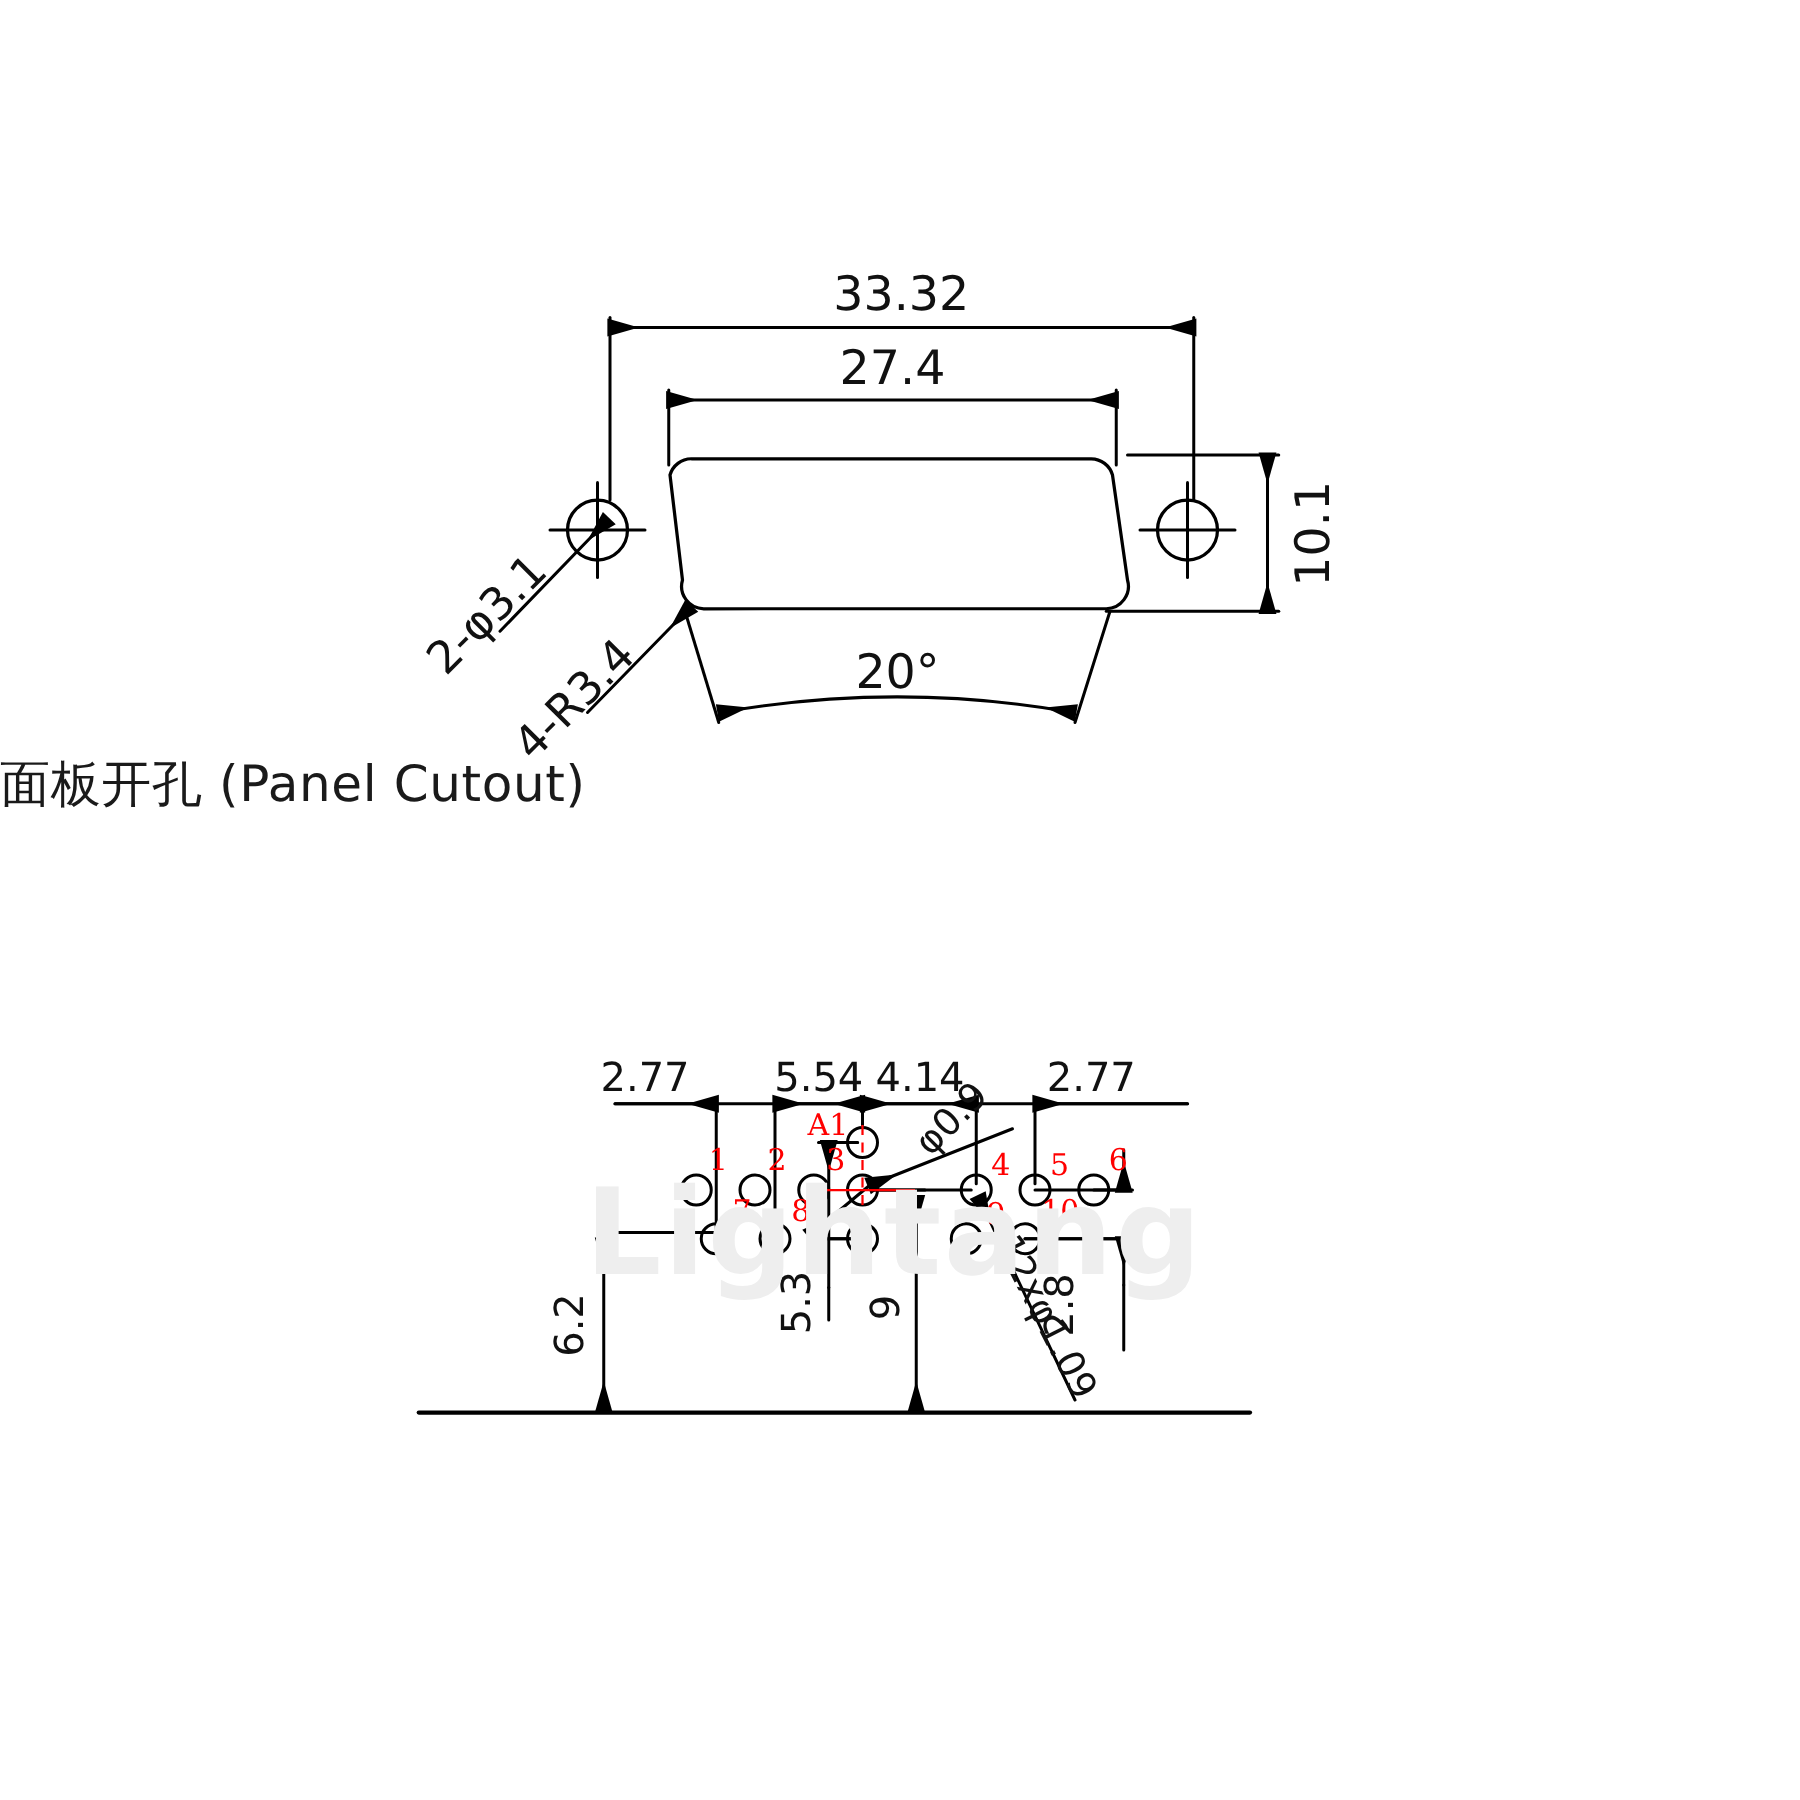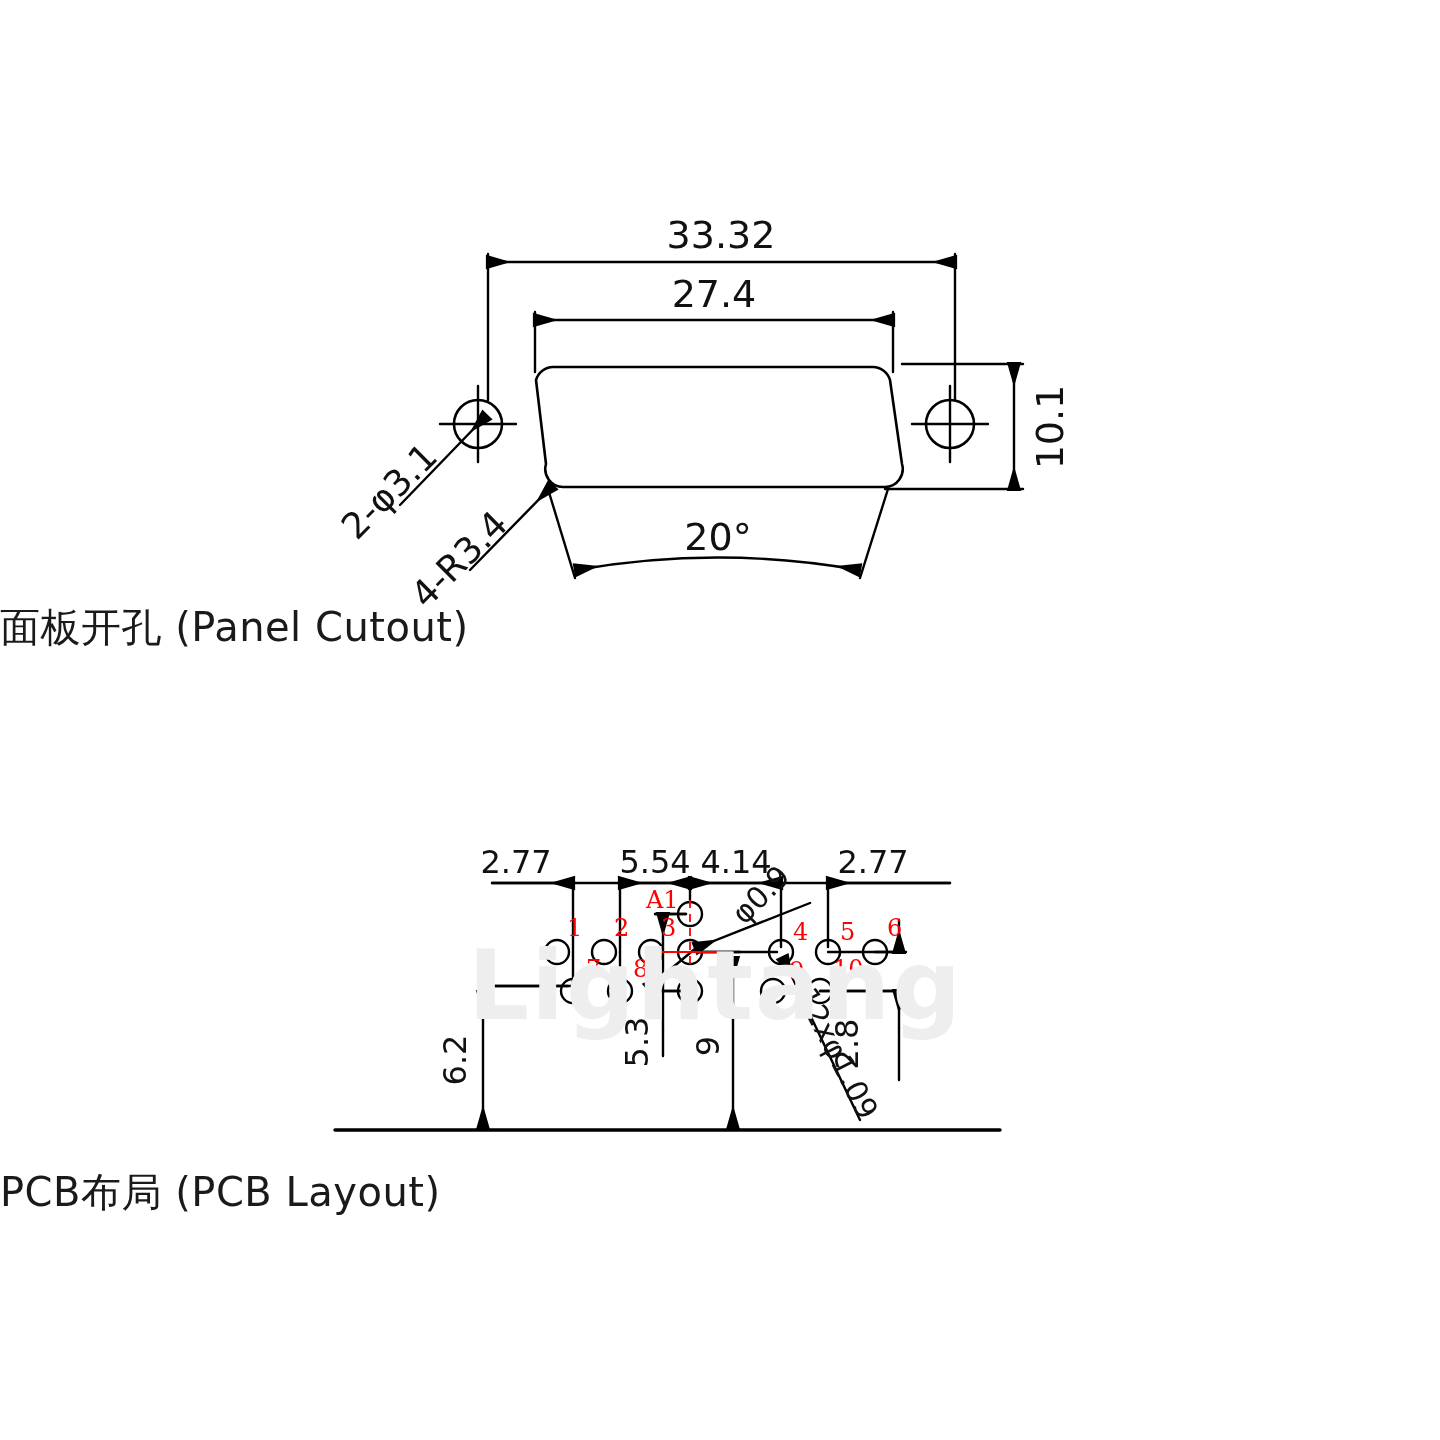--- a/index.html
+++ b/index.html
@@ -229,15 +229,14 @@
       <text x="633" y="977">8</text>
       <text x="789" y="979">9</text>
       <text x="833" y="977">10</text>
       <text x="646" y="908">A1</text>
     </g>
   </svg>
 
   <div class="wm">Lightang</div>
 
   <div class="caption" id="panel-caption">面板开孔 (Panel Cutout)</div>
-  <div class="caption" id="pcb-caption">PCB布局 (PCB Layout)</div>
 
 </div>
 
 </body></html>

